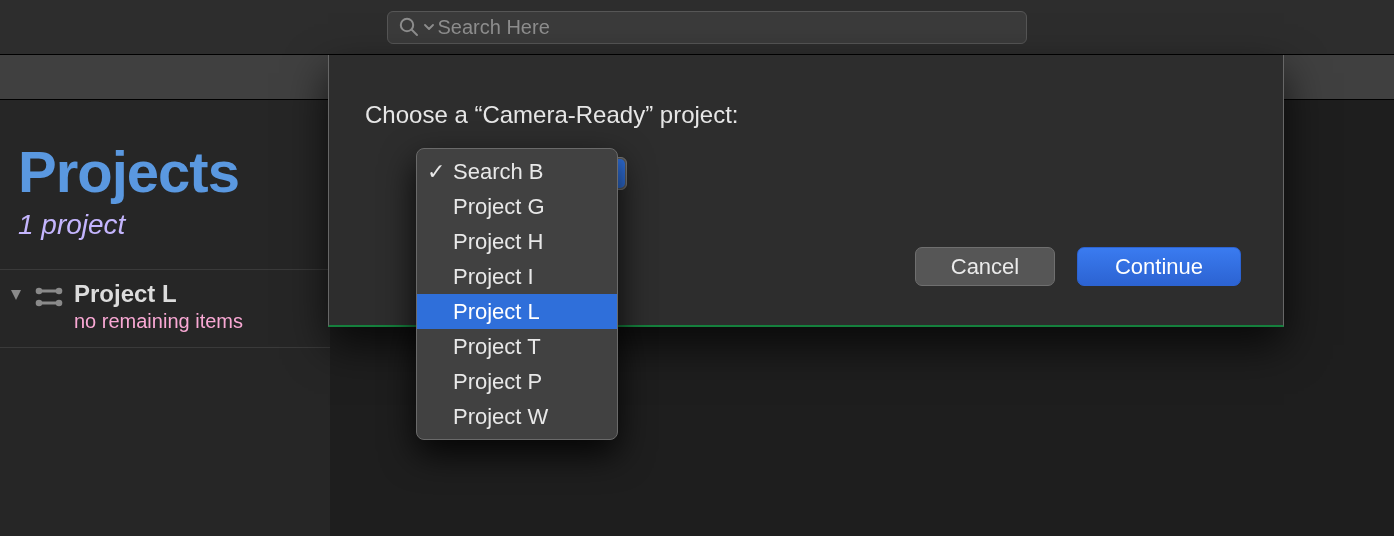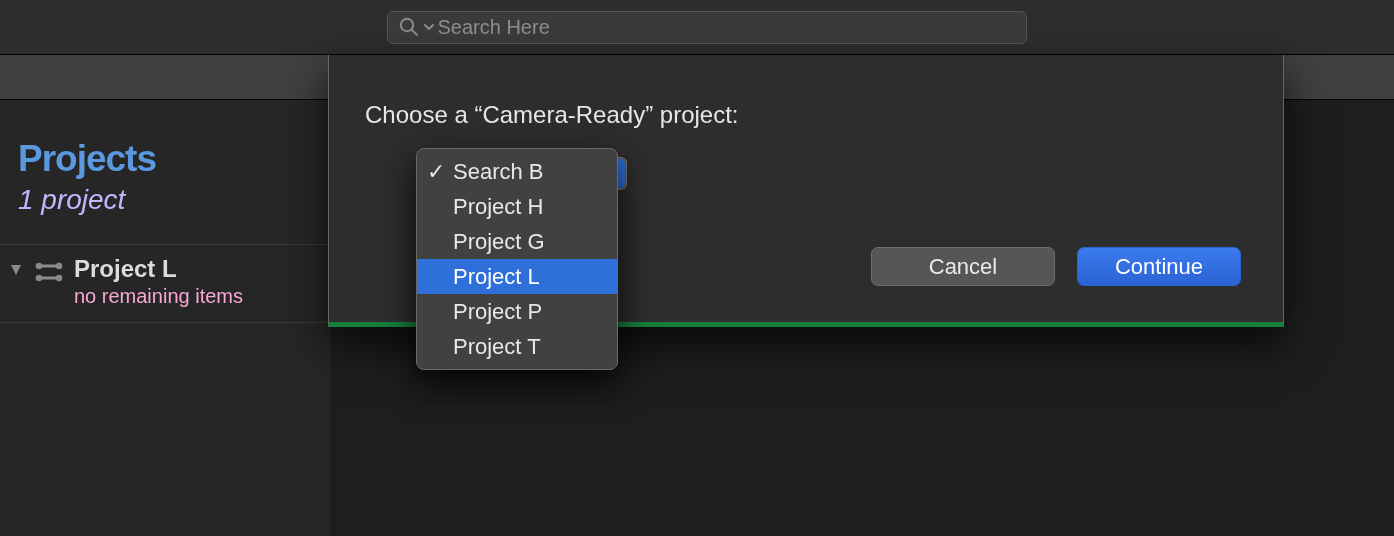--- a/index.html
+++ b/index.html
@@ -62,21 +62,21 @@
   .sidebar {
     position: absolute;
     top: 100px;
     left: 0;
     width: 330px;
     height: 436px;
     background: #262626;
   }
   .sidebar-heading {
     padding: 38px 0 0 18px;
-    font-size: 37px;
+    font-size: 58px;
     font-weight: 800;
     color: #5a98e0;
     letter-spacing: -1px;
   }
   .sidebar-subheading {
     padding: 4px 0 0 18px;
     font-size: 28px;
     font-style: italic;
     color: #c4b5fd;
     font-weight: 400;
@@ -109,21 +109,21 @@
   
   .sheet {
     position: absolute;
     top: 55px;
     left: 328px;
     width: 956px;
     height: 272px;
     background: #2d2d2d;
     border-left: 1px solid #676767;
     border-right: 1px solid #676767;
-    border-bottom: 5px solid #15803d;
+    border-bottom: 2px solid #15803d;
     box-shadow: 0 18px 40px rgba(0,0,0,0.7);
     z-index: 150;
   }
   .sheet-prompt {
     position: absolute;
     top: 46px;
     left: 36px;
     font-size: 24px;
     color: #e6e6e6;
     font-weight: 400;
@@ -158,21 +158,21 @@
   .btn {
     height: 39px;
     border-radius: 7px;
     font-size: 22px;
     display: flex;
     align-items: center;
     justify-content: center;
     cursor: default;
   }
   .btn-cancel {
-    width: 184px;
+    width: 140px;
     background: #565656;
     border: 1px solid #6f6f6f;
     color: #eaeaea;
   }
   .btn-continue {
     width: 164px;
     background: linear-gradient(#3a7bf0, #2c63d2);
     border: 1px solid #2c63d2;
     color: #ffffff;
     text-align: right;
@@ -271,31 +271,39 @@
   </div>
 </div>
 
 <div class="dropdown" id="dropdown">
     <div class="dropdown-item">
       <span class="dd-check">✓</span>
       <span class="dd-label">Search B</span>
     </div>
     <div class="dropdown-item">
       <span class="dd-check"></span>
+      <span class="dd-label">Project G</span>
+    </div>
+    <div class="dropdown-item">
+      <span class="dd-check"></span>
       <span class="dd-label">Project H</span>
     </div>
     <div class="dropdown-item">
       <span class="dd-check"></span>
-      <span class="dd-label">Project G</span>
+      <span class="dd-label">Project I</span>
     </div>
     <div class="dropdown-item highlight">
       <span class="dd-check"></span>
       <span class="dd-label">Project L</span>
     </div>
     <div class="dropdown-item">
       <span class="dd-check"></span>
+      <span class="dd-label">Project T</span>
+    </div>
+    <div class="dropdown-item">
+      <span class="dd-check"></span>
       <span class="dd-label">Project P</span>
     </div>
     <div class="dropdown-item">
       <span class="dd-check"></span>
-      <span class="dd-label">Project T</span>
+      <span class="dd-label">Project W</span>
     </div>
   </div>
 
 </body></html>

